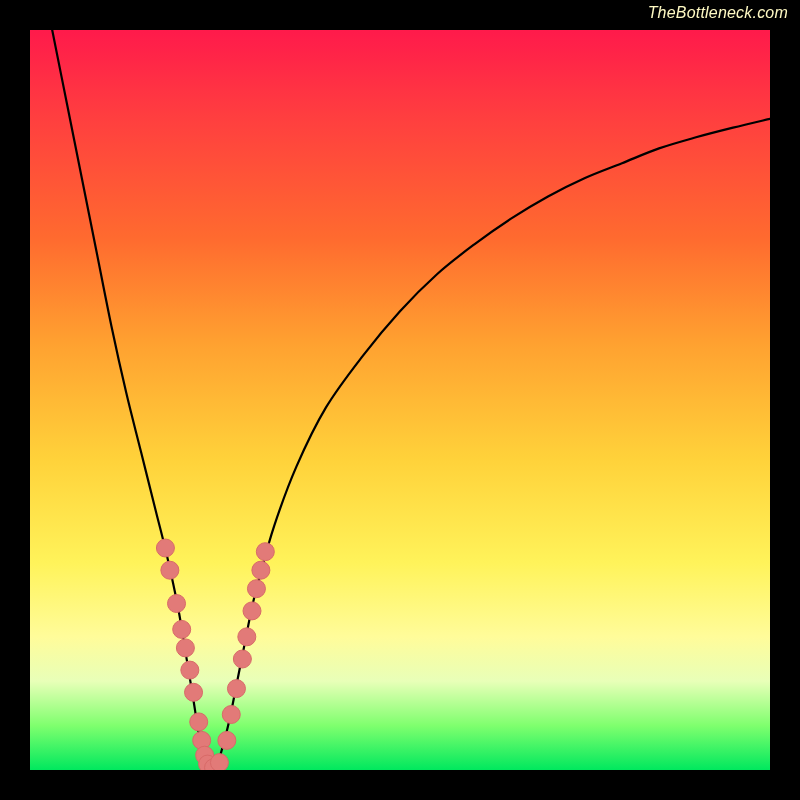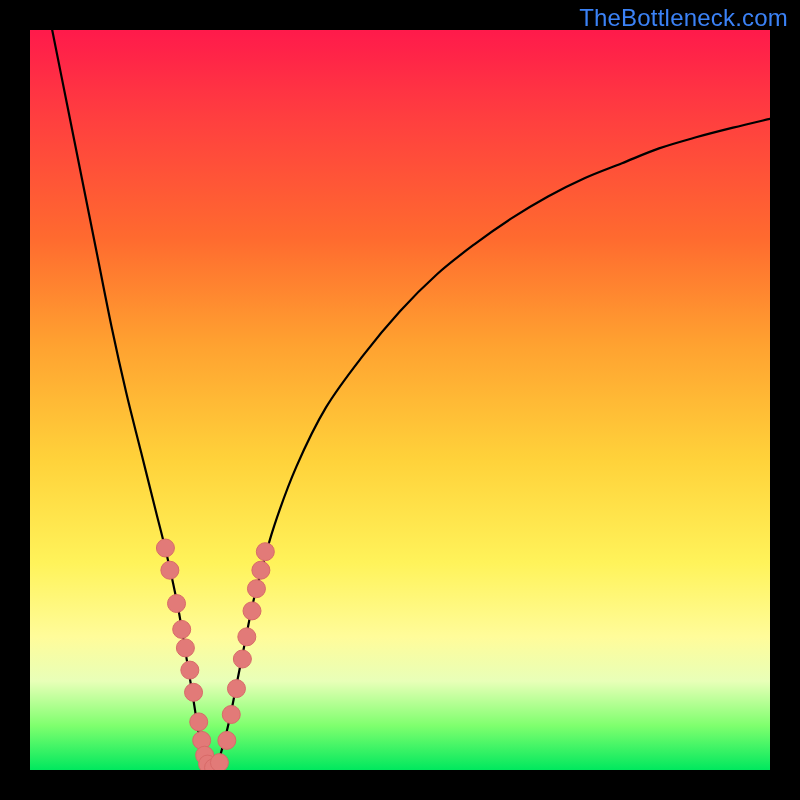--- a/index.html
+++ b/index.html
@@ -33,24 +33,25 @@
     position: absolute;
     left: 0;
     top: 0;
     width: 740px;
     height: 740px;
   }
   .watermark {
     position: absolute;
     top: 4px;
     right: 12px;
-    color: #3b82f6;
-    font-size: 24px;
+    color: #fef9c3;
+    font-size: 16px;
     letter-spacing: 0.2px;
     font-weight: 500;
+    font-style: italic;
   }
 </style>
 </head>
 <body>
 
 <div class="frame">
   <svg class="plot" viewBox="0 0 740 740">
     <path id="curve-path" fill="none" stroke-width="2.2" stroke-linecap="round" stroke-linejoin="round" d="M 22.20 0.00 C 24.67 12.33, 32.07 49.33, 37.00 74.00 C 41.93 98.67, 46.87 123.33, 51.80 148.00 C 56.73 172.67, 61.67 197.33, 66.60 222.00 C 71.53 246.67, 76.47 272.57, 81.40 296.00 C 86.33 319.43, 91.27 341.63, 96.20 362.60 C 101.13 383.57, 106.07 402.07, 111.00 421.80 C 115.93 441.53, 121.48 463.73, 125.80 481.00 C 130.12 498.27, 133.20 509.37, 136.90 525.40 C 140.60 541.43, 144.92 561.17, 148.00 577.20 C 151.08 593.23, 152.93 606.80, 155.40 621.60 C 157.87 636.40, 160.58 652.43, 162.80 666.00 C 165.02 679.57, 166.87 693.13, 168.72 703.00 C 170.57 712.87, 172.17 719.03, 173.90 725.20 C 175.63 731.37, 177.23 737.53, 179.08 740.00 C 180.93 742.47, 182.78 743.70, 185.00 740.00 C 187.22 736.30, 189.93 726.43, 192.40 717.80 C 194.87 709.17, 197.33 699.30, 199.80 688.20 C 202.27 677.10, 204.73 663.53, 207.20 651.20 C 209.67 638.87, 212.13 626.53, 214.60 614.20 C 217.07 601.87, 219.53 588.30, 222.00 577.20 C 224.47 566.10, 225.70 561.17, 229.40 547.60 C 233.10 534.03, 238.03 514.30, 244.20 495.80 C 250.37 477.30, 257.77 456.33, 266.40 436.60 C 275.03 416.87, 284.90 395.90, 296.00 377.40 C 307.10 358.90, 320.67 341.63, 333.00 325.60 C 345.33 309.57, 357.67 294.77, 370.00 281.20 C 382.33 267.63, 394.67 255.30, 407.00 244.20 C 419.33 233.10, 431.67 223.85, 444.00 214.60 C 456.33 205.35, 468.67 196.72, 481.00 188.70 C 493.33 180.68, 505.67 173.28, 518.00 166.50 C 530.33 159.72, 542.67 153.55, 555.00 148.00 C 567.33 142.45, 579.67 138.13, 592.00 133.20 C 604.33 128.27, 616.67 122.72, 629.00 118.40 C 641.33 114.08, 653.67 110.75, 666.00 107.30 C 678.33 103.85, 690.67 100.76, 703.00 97.68 C 715.33 94.60, 733.83 90.28, 740.00 88.80" stroke="#000000"></path>
     <g id="marker-layer">
         <circle cx="135.42" cy="518.00" r="9" fill="#e27a78" stroke="#d86a68" stroke-width="1"></circle>

